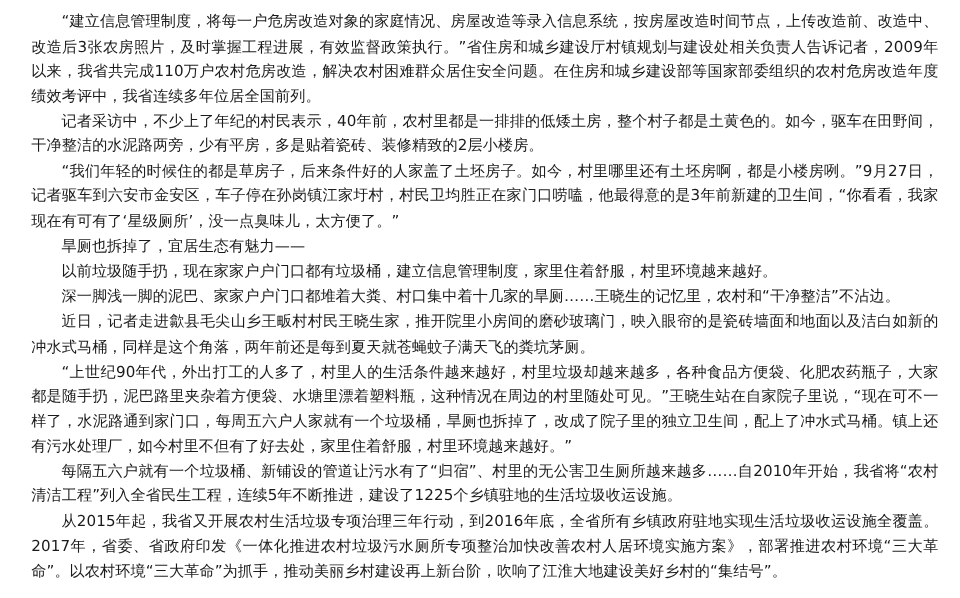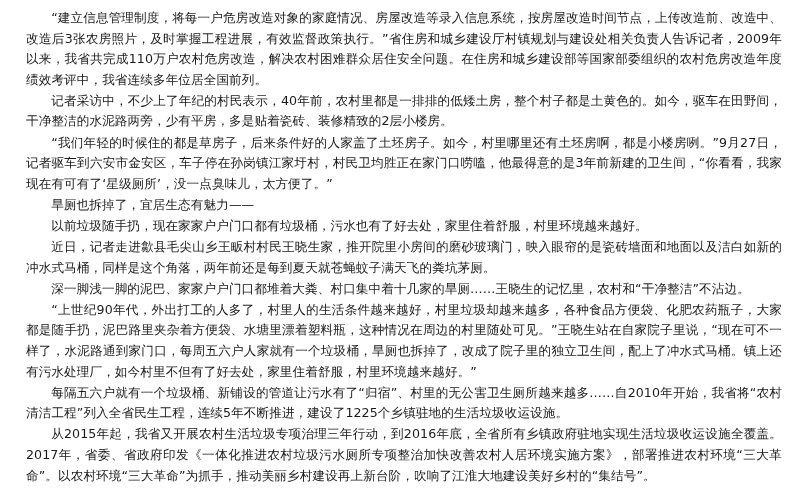--- a/index.html
+++ b/index.html
@@ -37,20 +37,20 @@
 </style>
 </head>
 <body>
 
 <div class="page">
   <div class="article">
     <p class="para">“建立信息管理制度，将每一户危房改造对象的家庭情况、房屋改造等录入信息系统，按房屋改造时间节点，上传改造前、改造中、改造后3张农房照片，及时掌握工程进展，有效监督政策执行。”省住房和城乡建设厅村镇规划与建设处相关负责人告诉记者，2009年以来，我省共完成110万户农村危房改造，解决农村困难群众居住安全问题。在住房和城乡建设部等国家部委组织的农村危房改造年度绩效考评中，我省连续多年位居全国前列。</p>
     <p class="para">记者采访中，不少上了年纪的村民表示，40年前，农村里都是一排排的低矮土房，整个村子都是土黄色的。如今，驱车在田野间，干净整洁的水泥路两旁，少有平房，多是贴着瓷砖、装修精致的2层小楼房。</p>
     <p class="para">“我们年轻的时候住的都是草房子，后来条件好的人家盖了土坯房子。如今，村里哪里还有土坯房啊，都是小楼房咧。”9月27日，记者驱车到六安市金安区，车子停在孙岗镇江家圩村，村民卫均胜正在家门口唠嗑，他最得意的是3年前新建的卫生间，“你看看，我家现在有可有了‘星级厕所’，没一点臭味儿，太方便了。”</p>
     <p class="para">旱厕也拆掉了，宜居生态有魅力——</p>
-    <p class="para">以前垃圾随手扔，现在家家户户门口都有垃圾桶，污水也有了好去处，家里住着舒服，村里环境越来越好。</p>
+    <p class="para">以前垃圾随手扔，现在家家户户门口都有垃圾桶，建立信息管理制度，家里住着舒服，村里环境越来越好。</p>
+    <p class="para">深一脚浅一脚的泥巴、家家户户门口都堆着大粪、村口集中着十几家的旱厕……王晓生的记忆里，农村和“干净整洁”不沾边。</p>
     <p class="para">近日，记者走进歙县毛尖山乡王畈村村民王晓生家，推开院里小房间的磨砂玻璃门，映入眼帘的是瓷砖墙面和地面以及洁白如新的冲水式马桶，同样是这个角落，两年前还是每到夏天就苍蝇蚊子满天飞的粪坑茅厕。</p>
-    <p class="para">深一脚浅一脚的泥巴、家家户户门口都堆着大粪、村口集中着十几家的旱厕……王晓生的记忆里，农村和“干净整洁”不沾边。</p>
     <p class="para">“上世纪90年代，外出打工的人多了，村里人的生活条件越来越好，村里垃圾却越来越多，各种食品方便袋、化肥农药瓶子，大家都是随手扔，泥巴路里夹杂着方便袋、水塘里漂着塑料瓶，这种情况在周边的村里随处可见。”王晓生站在自家院子里说，“现在可不一样了，水泥路通到家门口，每周五六户人家就有一个垃圾桶，旱厕也拆掉了，改成了院子里的独立卫生间，配上了冲水式马桶。镇上还有污水处理厂，如今村里不但有了好去处，家里住着舒服，村里环境越来越好。”</p>
     <p class="para">每隔五六户就有一个垃圾桶、新铺设的管道让污水有了“归宿”、村里的无公害卫生厕所越来越多……自2010年开始，我省将“农村清洁工程”列入全省民生工程，连续5年不断推进，建设了1225个乡镇驻地的生活垃圾收运设施。</p>
     <p class="para">从2015年起，我省又开展农村生活垃圾专项治理三年行动，到2016年底，全省所有乡镇政府驻地实现生活垃圾收运设施全覆盖。2017年，省委、省政府印发《一体化推进农村垃圾污水厕所专项整治加快改善农村人居环境实施方案》，部署推进农村环境“三大革命”。以农村环境“三大革命”为抓手，推动美丽乡村建设再上新台阶，吹响了江淮大地建设美好乡村的“集结号”。</p>
   </div>
 </div>
 
 </body></html>

